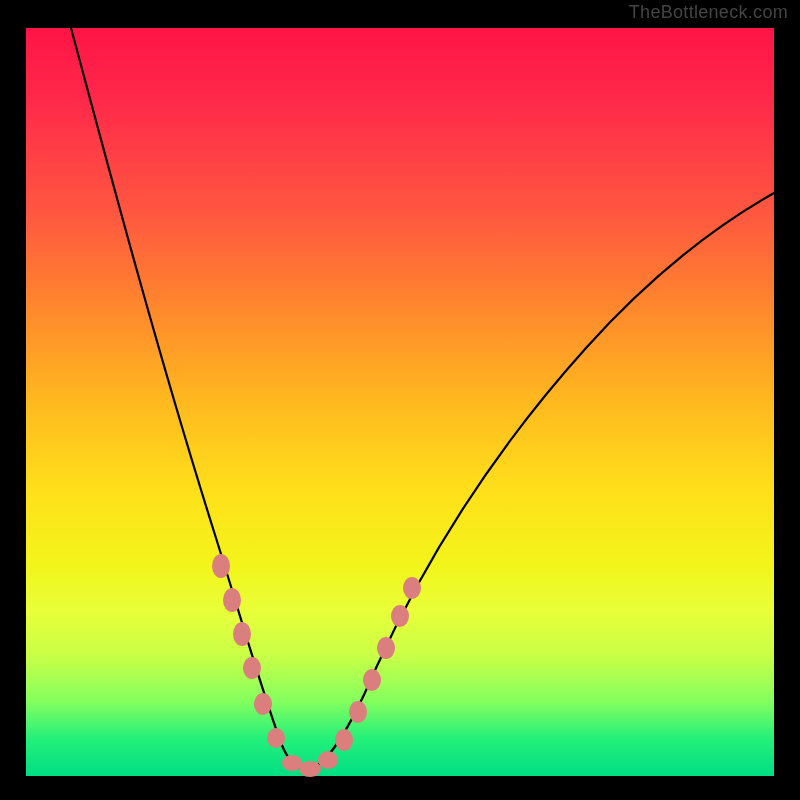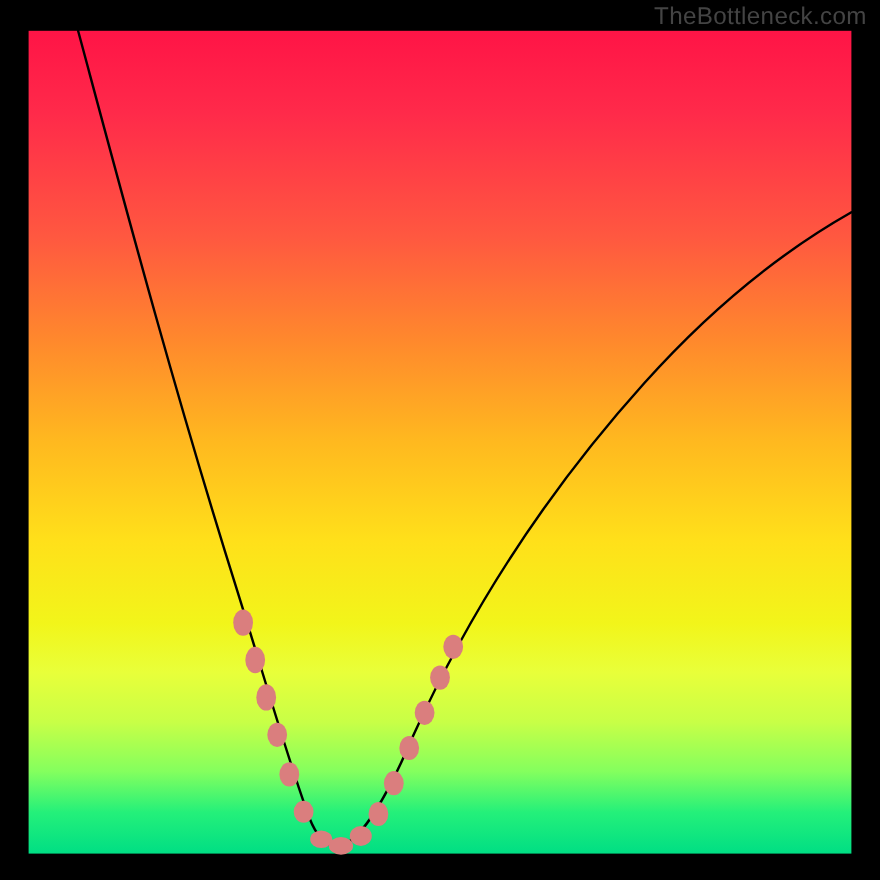--- a/index.html
+++ b/index.html
@@ -37,21 +37,21 @@
       #84ff5e 90%,
       #24f07a 95%,
       #00de84 100%
     );
   }
   .watermark {
     position: absolute;
     top: 2px;
     right: 12px;
     color: #444;
-    font-size: 22px;
+    font-size: 18px;
     font-weight: 500;
     letter-spacing: .3px;
     user-select: none;
   }
   svg.curve {
     position: absolute;
     left: 0;
     top: 0;
     width: 748px;
     height: 748px;

